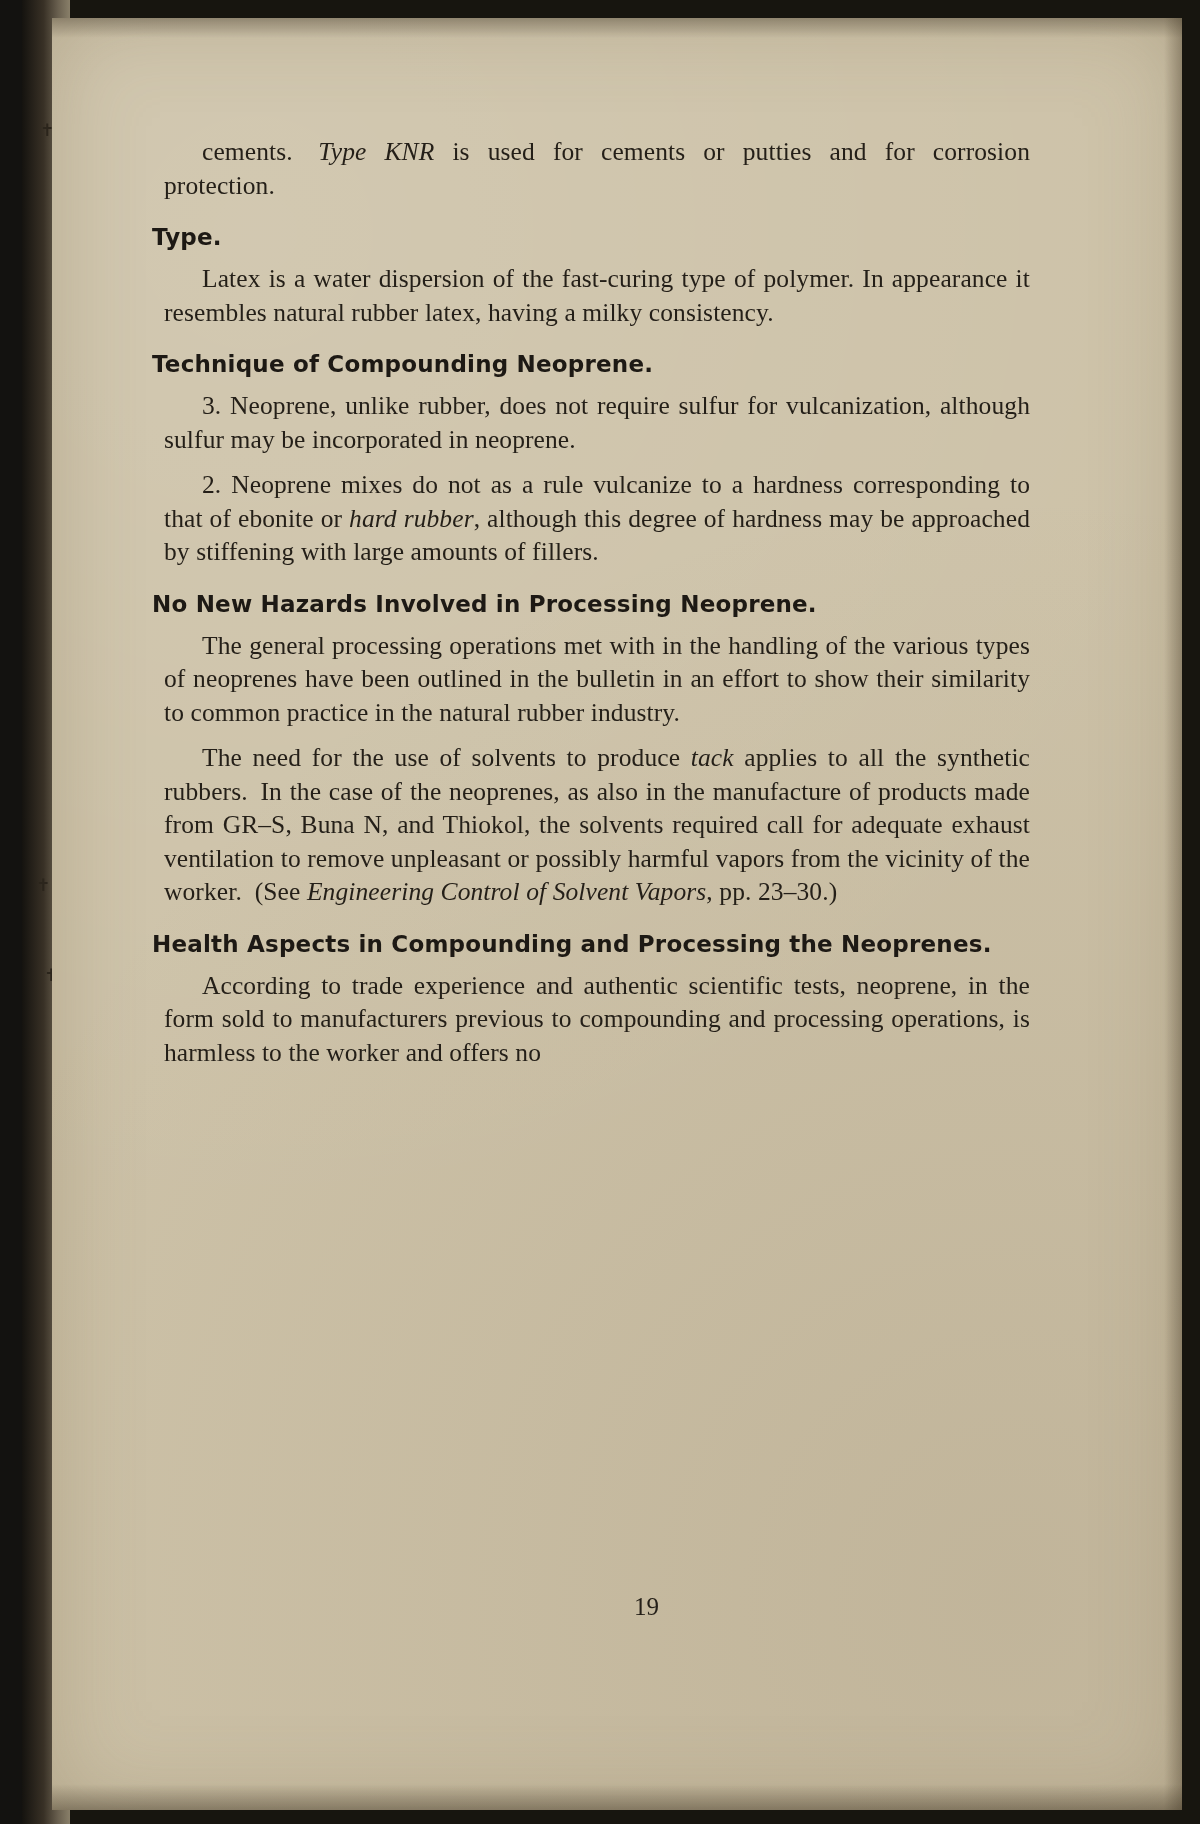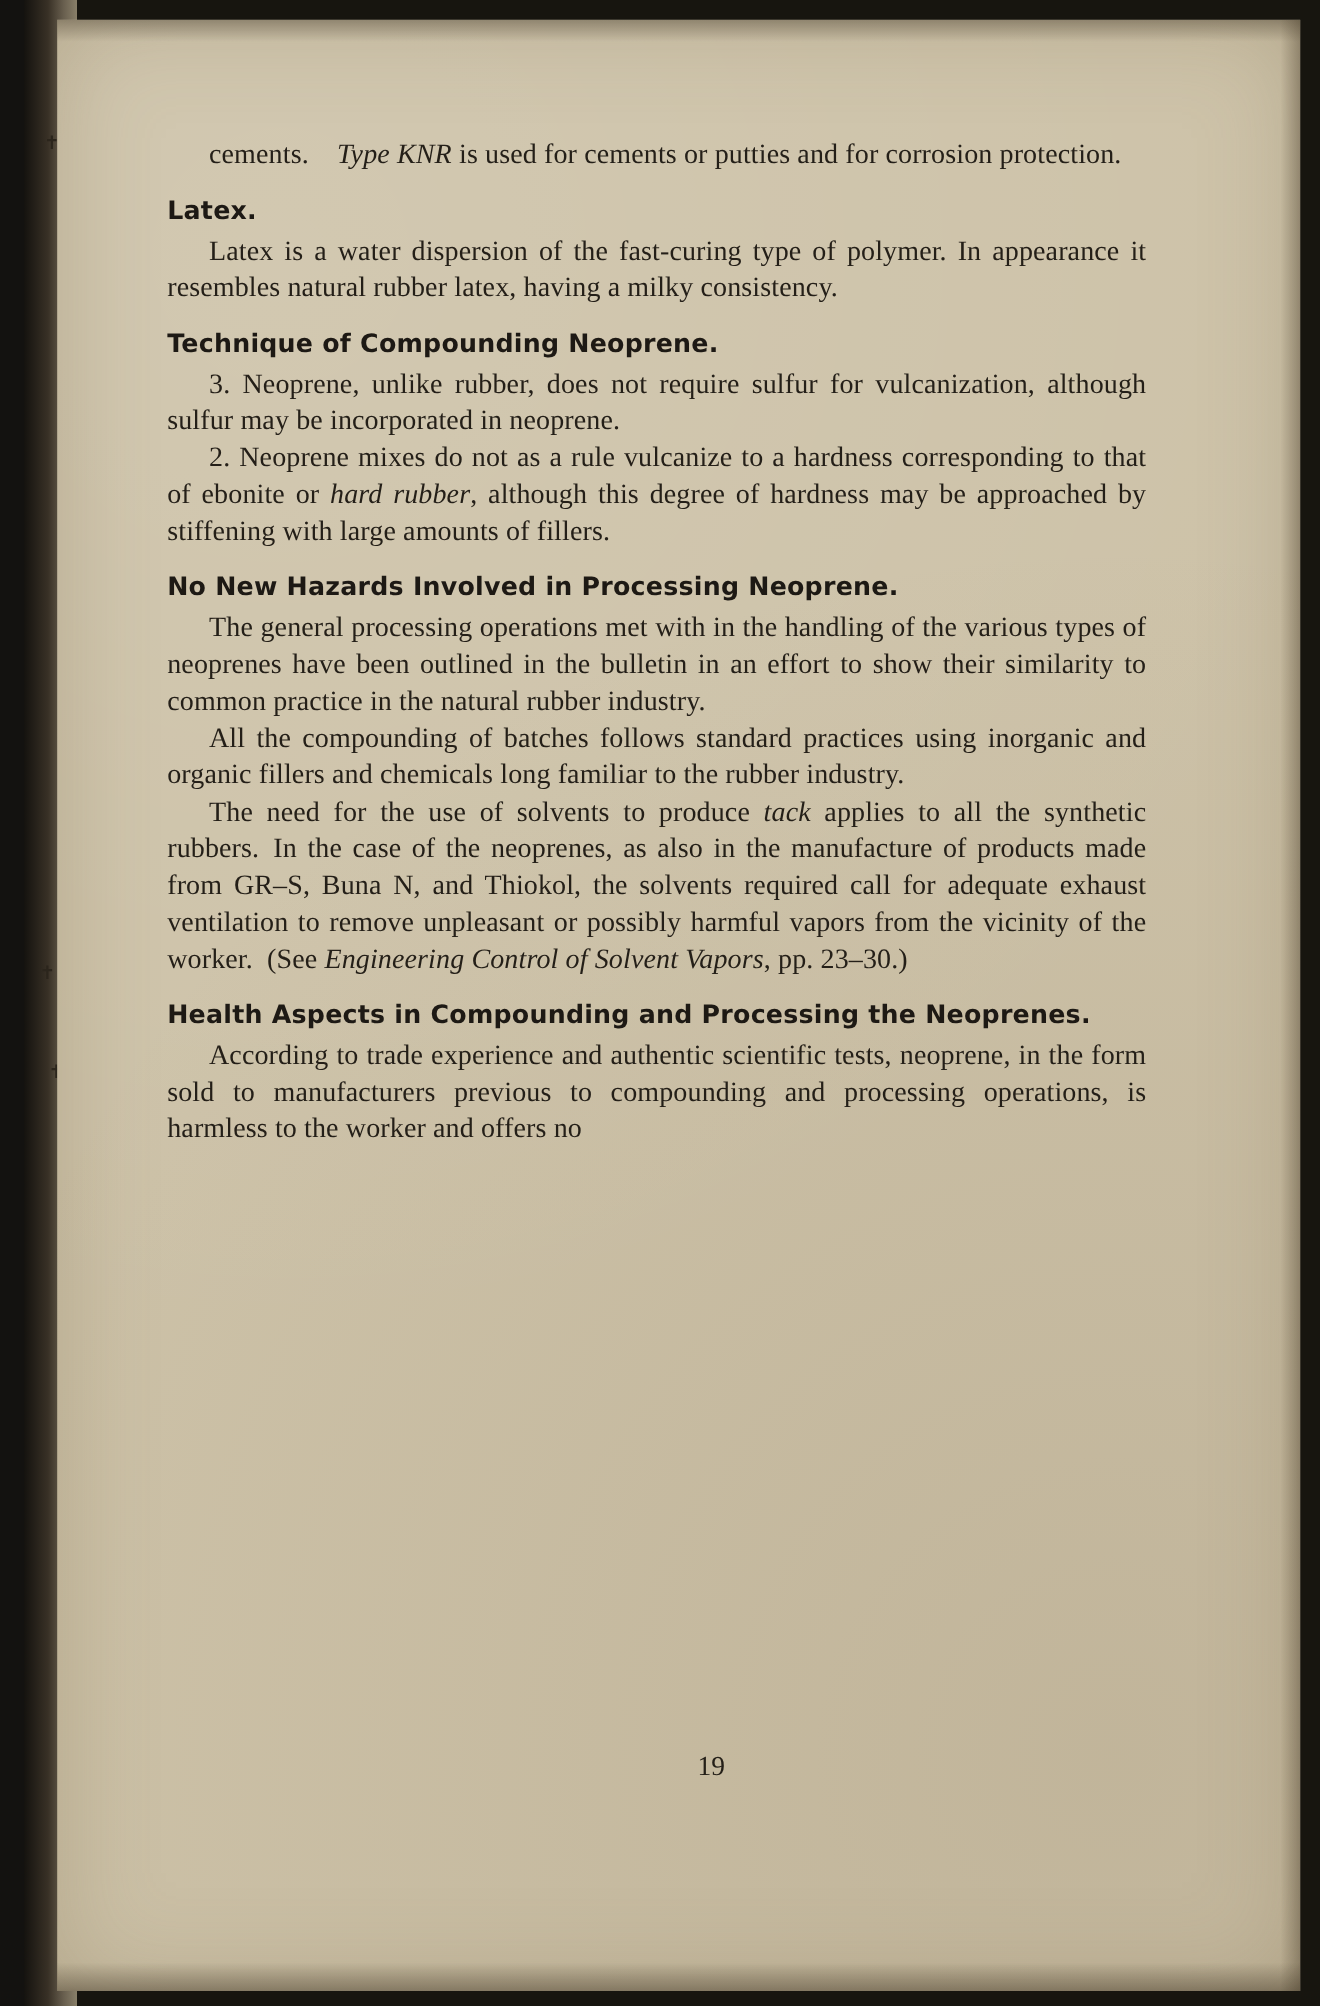--- a/index.html
+++ b/index.html
@@ -66,21 +66,21 @@
     font-family: "DejaVu Sans", sans-serif;
   }
 
   #content {
     position: absolute;
     left: 100px;
     top: 105px;
     width: 890px;
   }
   p.body {
-    margin: 0;
+    margin: 12px;
     font-size: 25.5px;
     line-height: 33.5px;
     color: #241f18;
     text-align: justify;
     text-indent: 38px;
     letter-spacing: .1px;
   }
   h3.section {
     margin: 22px 0 6px 0;
     font-family: "DejaVu Sans", sans-serif;
@@ -116,39 +116,38 @@
 
   <div id="paper">
     <div id="paper-edge-top"></div>
     <div id="paper-edge-right"></div>
     <div id="paper-edge-bottom"></div>
 
     <div id="content">
 
       <p class="body">cements. <span class="ital">Type KNR</span> is used for cements or putties and for corrosion protection.</p>
 
-      <h3 class="section">Latex.</h3>
+      <h3 class="section">Type.</h3>
 
       <p class="body">Latex is a water dispersion of the fast-curing type of polymer. In appearance it resembles natural rubber latex, having a milky consistency.</p>
 
 
 
       <h3 class="section">Technique of Compounding Neoprene.</h3>
 
 
       <p class="body">3. Neoprene, unlike rubber, does not require sulfur for vulcanization, although sulfur may be incorporated in neoprene.</p>
 
       <p class="body">2. Neoprene mixes do not as a rule vulcanize to a hardness corresponding to that of ebonite or <span class="ital">hard rubber</span>, although this degree of hardness may be approached by stiffening with large amounts of fillers.</p>
 
       <h3 class="section">No New Hazards Involved in Processing Neoprene.</h3>
 
       <p class="body">The general processing operations met with in the handling of the various types of neoprenes have been outlined in the bulletin in an effort to show their similarity to common practice in the natural rubber industry.</p>
 
 
-      <p class="body">All the compounding of batches follows standard practices using inorganic and organic fillers and chemicals long familiar to the rubber industry.</p>
 
       <p class="body">The need for the use of solvents to produce <span class="ital">tack</span> applies to all the synthetic rubbers. In the case of the neoprenes, as also in the manufacture of products made from GR–S, Buna N, and Thiokol, the solvents required call for adequate exhaust ventilation to remove unpleasant or possibly harmful vapors from the vicinity of the worker. (See <span class="ital">Engineering Control of Solvent Vapors</span>, pp. 23–30.)</p>
 
       <h3 class="section">Health Aspects in Compounding and Processing the Neoprenes.</h3>
 
       <p class="body">According to trade experience and authentic scientific tests, neoprene, in the form sold to manufacturers previous to compounding and processing operations, is harmless to the worker and offers no</p>
 
     </div>
 
     <div id="folio">19</div>

